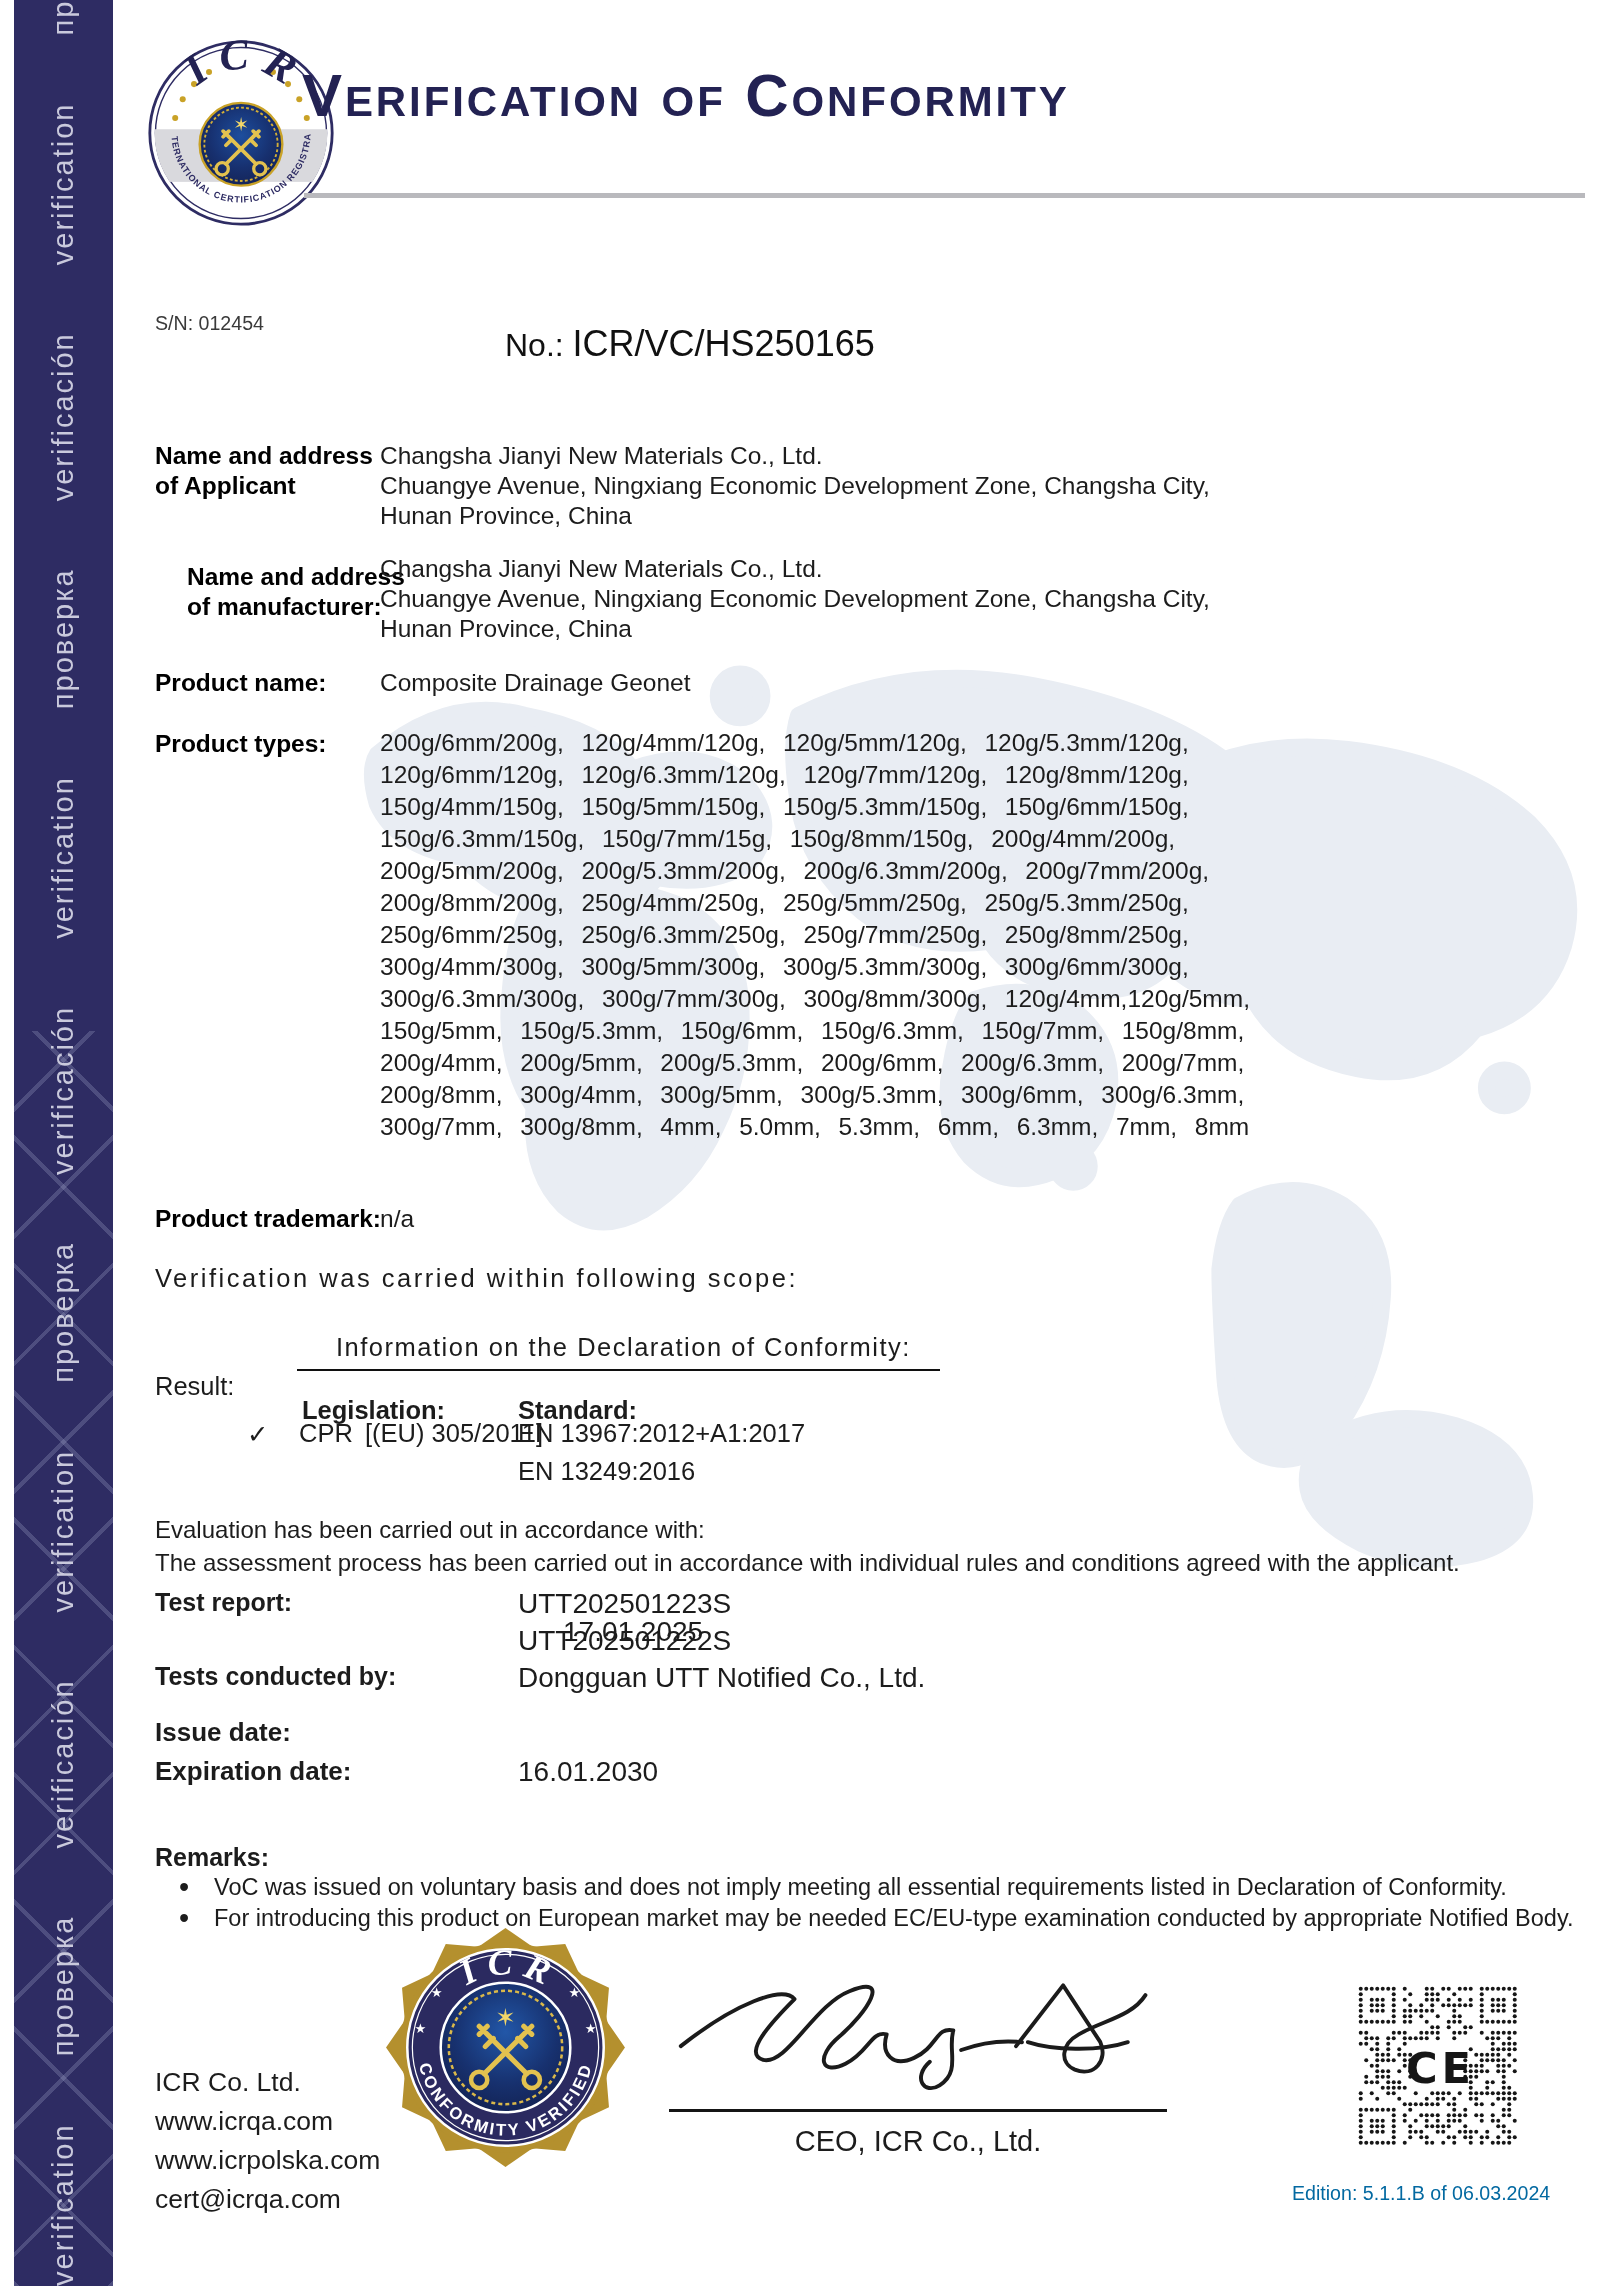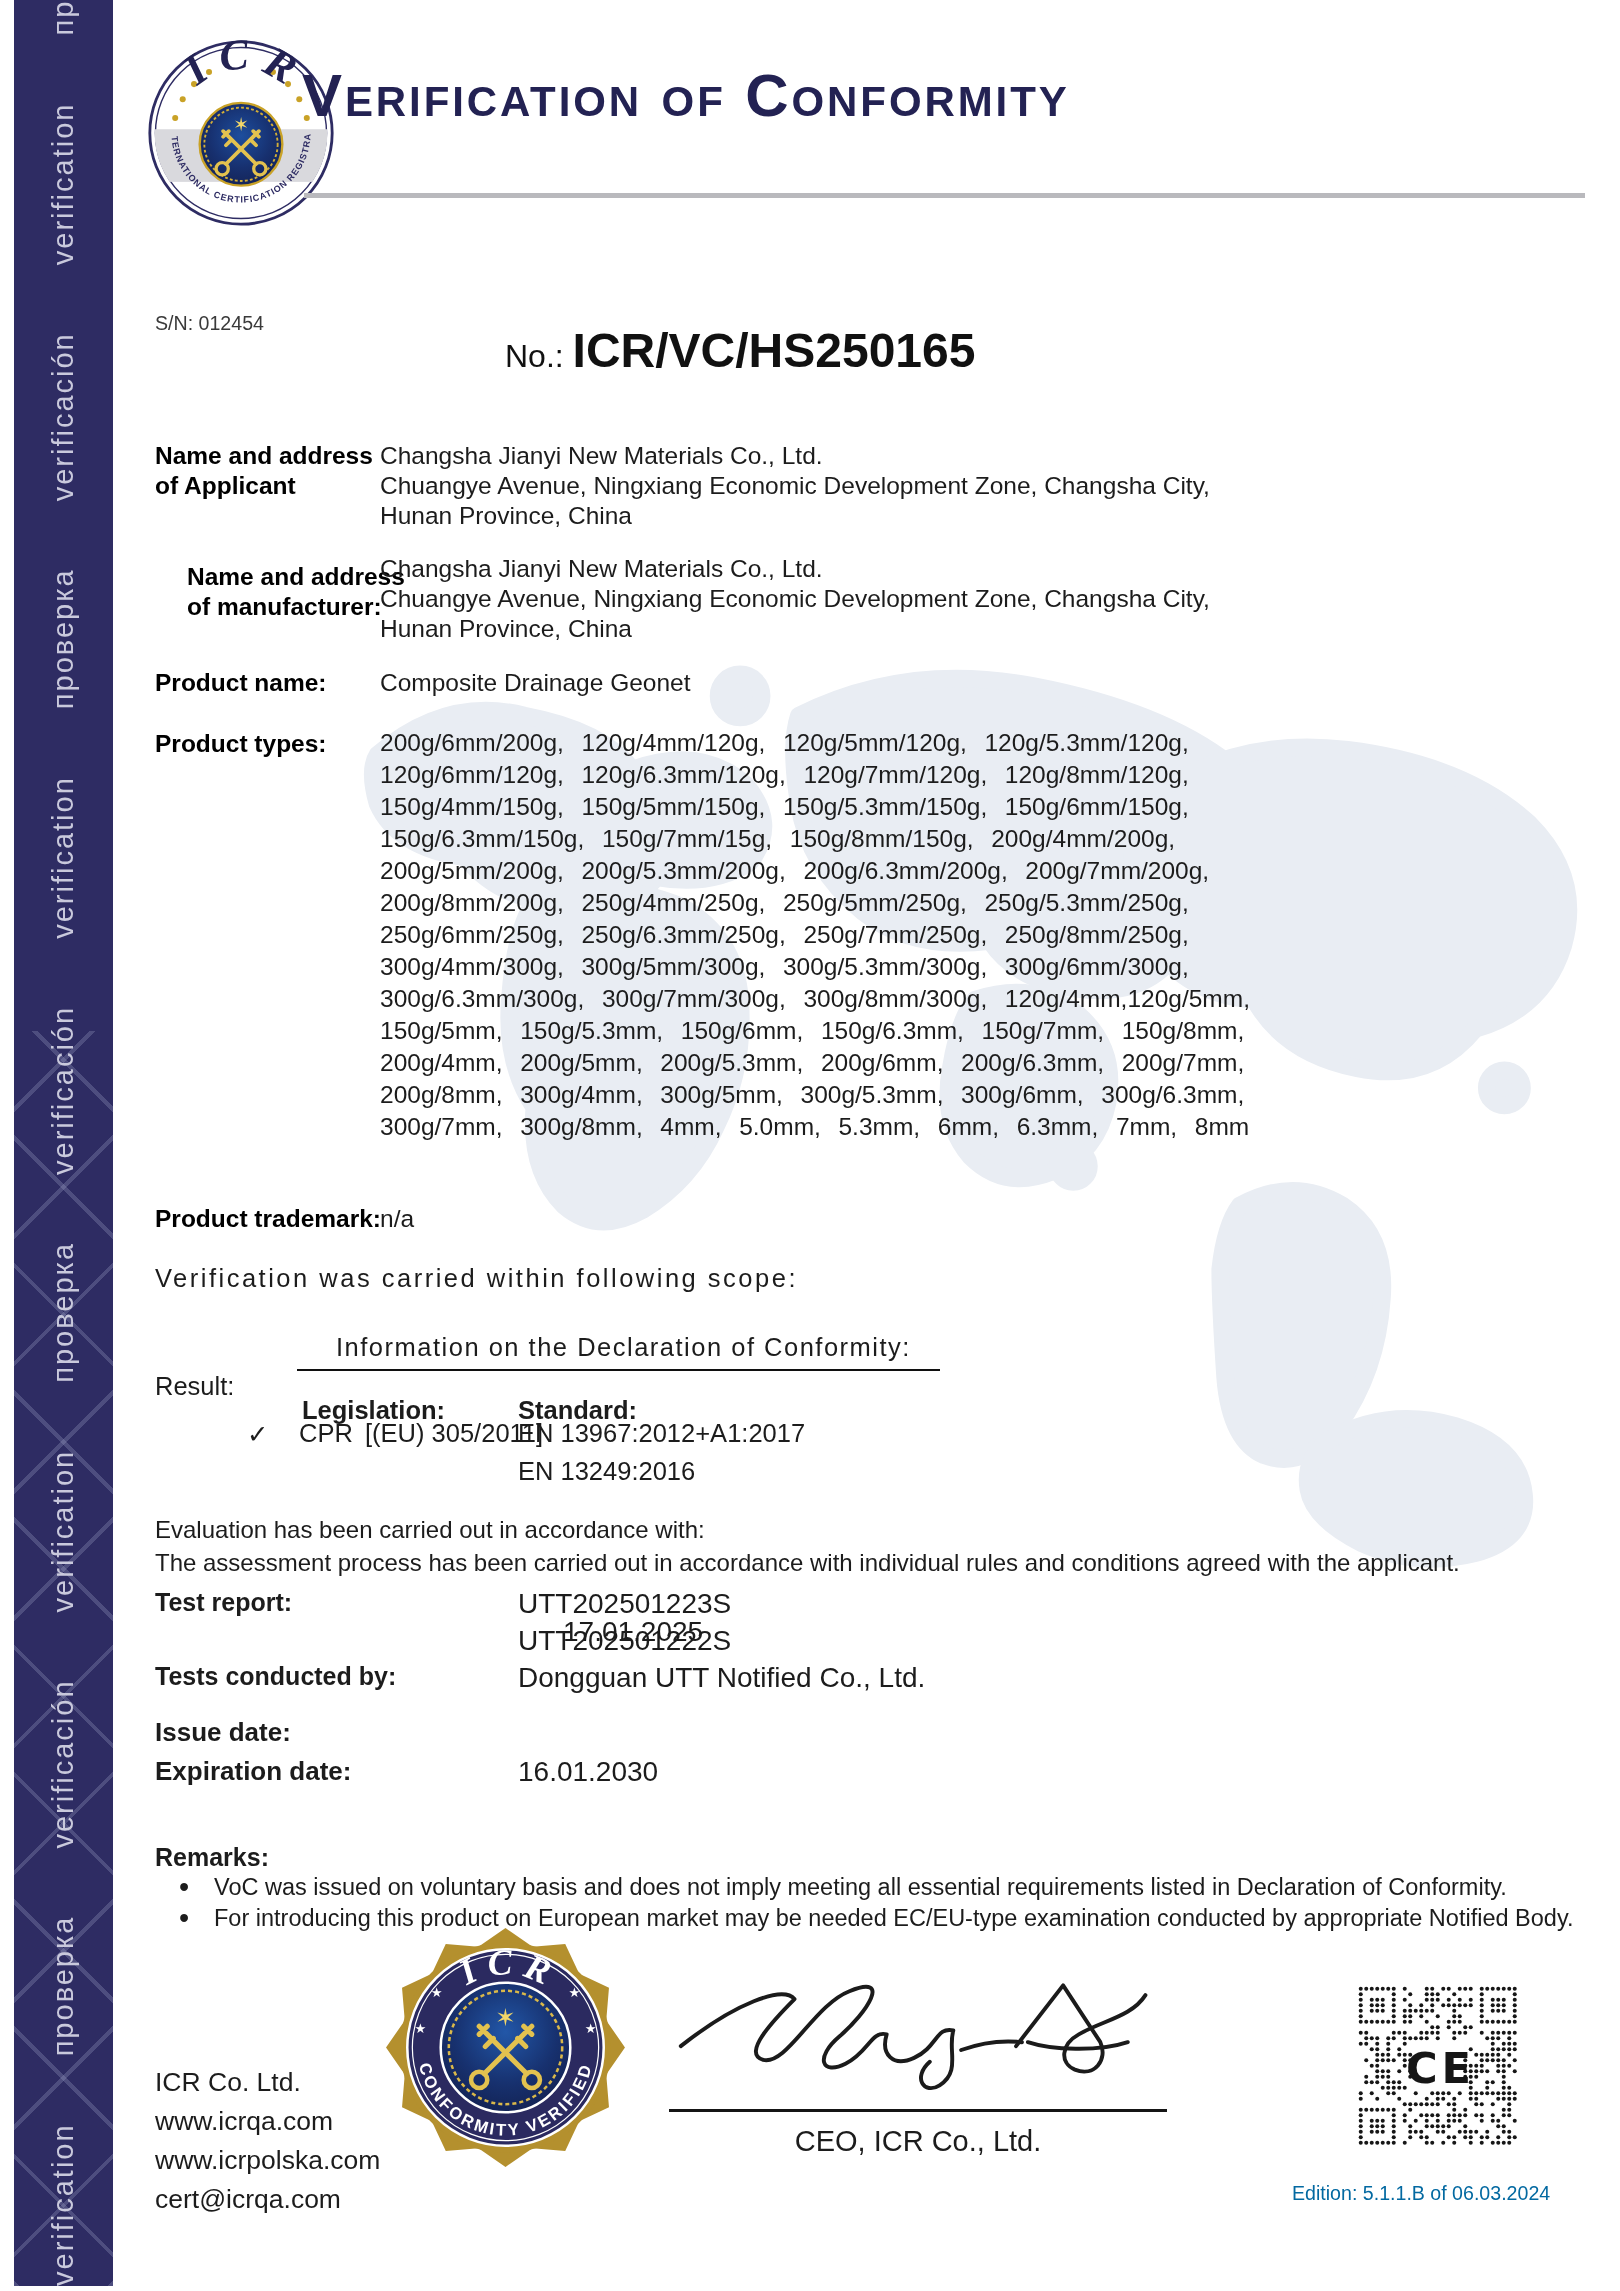--- a/index.html
+++ b/index.html
@@ -14,21 +14,21 @@
        repeating-linear-gradient(-45deg, rgba(160,165,200,0.28) 0 3.9px, transparent 3.9px 90px);}
   .sidebar-text{position:absolute;inset:0;writing-mode:vertical-rl;transform:rotate(180deg);
      color:#c9c9dc;font-size:29px;letter-spacing:2px;word-spacing:57px;line-height:99px;
      white-space:nowrap;overflow:hidden;}
   
   .title{position:absolute;left:302px;top:61px;width:1289px;font-size:60px;font-weight:600;
      color:#232253;font-variant:small-caps;letter-spacing:2.9px;z-index:2;}
   .title-rule{position:absolute;left:304px;top:193px;width:1281px;height:4.9px;background:#b9b9bd;z-index:2;}
   .sn{position:absolute;left:155px;top:312px;font-size:19.6px;color:#3a3a3a;z-index:2;}
   .no-line{position:absolute;left:505px;top:323px;font-size:32px;color:#111;z-index:2;}
-  .no-line b{font-size:48px;font-weight:700;}
+  .no-line b{font-size:36px;font-weight:400;}
   
   .lbl{position:absolute;left:155px;width:227px;font-size:24.5px;font-weight:700;line-height:30px;color:#000;z-index:2;}
   .val{position:absolute;left:380px;width:1068px;font-size:24.5px;line-height:30px;color:#1c1c1c;z-index:2;}
   .types .tline{line-height:32px;word-spacing:10.8px;}
   .scope{position:absolute;left:155px;top:1264px;font-size:25.5px;letter-spacing:2.5px;z-index:2;}
   .doc-head{position:absolute;left:297px;top:1333px;font-size:25.5px;letter-spacing:1.5px;
      padding:0 29px 6.9px 39px;border-bottom:2.9px solid #101010;z-index:2;}
   .decl{font-size:25.5px;z-index:2;}
   .bold{font-weight:700;margin-top:24px;}
   .para{position:absolute;left:155px;width:1441px;font-size:24px;line-height:33px;z-index:2;}

